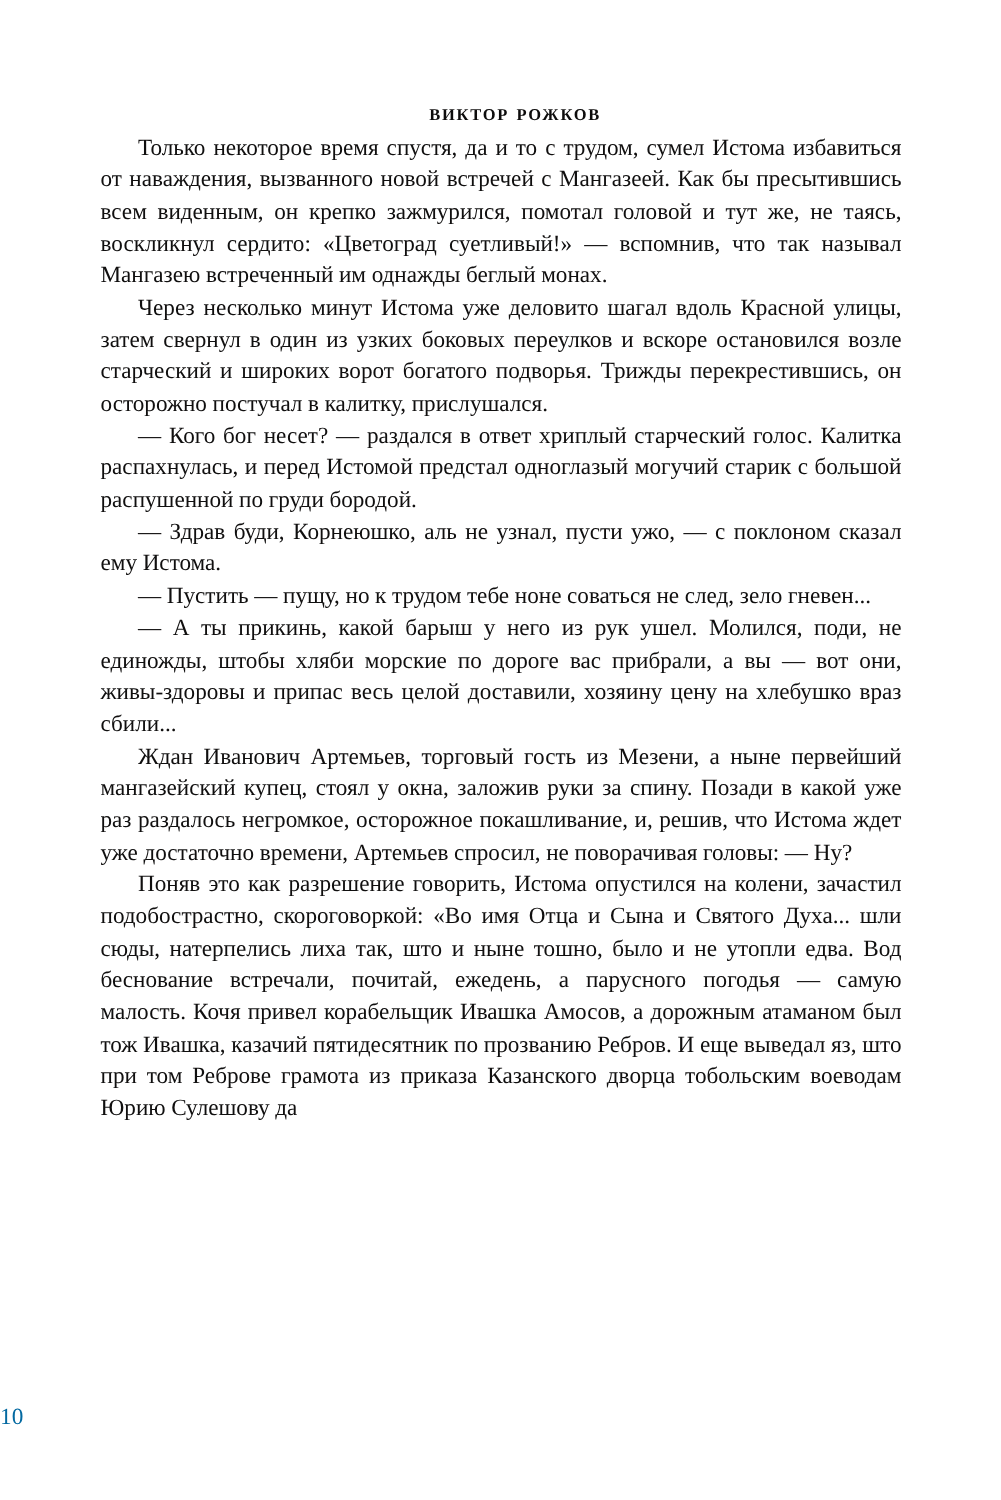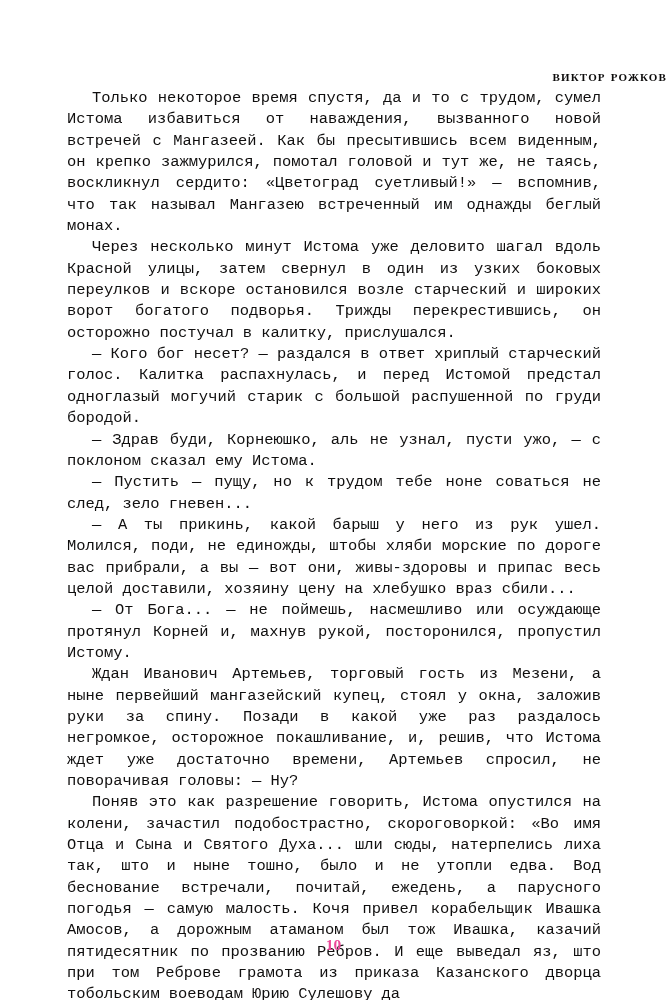--- a/index.html
+++ b/index.html
@@ -18,21 +18,21 @@
     color: #100f0f;
     -webkit-font-smoothing: antialiased;
   }
 
   
   .running-head {
     position: absolute;
     top: 49px;
     left: 0;
     width: 667px;
-    text-align: right;
+    text-align: center;
     font-family: "Liberation Serif", "DejaVu Serif", serif;
     font-weight: 700;
     font-size: 15.2px;
     letter-spacing: 1.15px;
     font-variant: small-caps;
     text-transform: lowercase;
     color: #0d0c0c;
     white-space: pre;
   }
   
@@ -51,55 +51,52 @@
     margin: 0;
     padding: 0;
     font-size: 15.45px;
     line-height: 21.35px;
     text-align: justify;
     text-justify: inter-word;
     text-indent: 25px;
     hyphens: manual;
     -webkit-hyphens: manual;
     word-spacing: -0.1px;
-    font-family: Liberation Mono, monospace;
   }
   p.para:last-child {
     text-align-last: left;
   }
 
   
   .folio {
     position: absolute;
     top: 936px;
     left: 0;
     width: 667px;
-    text-align: center;
     font-family: "Liberation Serif", "DejaVu Serif", serif;
-    font-weight: 700;
+    font-weight: 400;
     font-size: 15.5px;
-    color: #ec4899;
+    color: #0369a1;
   }
 </style>
 </head>
 <body>
 
 <div class="page">
 
   <div class="running-head">
     <span class="rh-text">Виктор Рожков</span>
   </div>
 
   <div class="text-column">
     <p class="para">Только некоторое время спустя, да и то с трудом, сумел Истома из­бавиться от наваждения, вызванного новой встречей с Мангазеей. Как бы пресытившись всем виденным, он крепко зажмурился, помотал голо­вой и тут же, не таясь, воскликнул сердито: «Цветоград суетливый!» — вспомнив, что так называл Мангазею встреченный им однажды беглый монах.</p>
     <p class="para">Через несколько минут Истома уже деловито шагал вдоль Красной улицы, затем свернул в один из узких боковых переулков и вскоре оста­новился возле старческий и широких ворот богатого подворья. Трижды перекрестившись, он осторожно постучал в калитку, прислушался.</p>
     <p class="para">— Кого бог несет? — раздался в ответ хриплый старческий голос. Ка­литка распахнулась, и перед Истомой предстал одноглазый могучий ста­рик с большой распушенной по груди бородой.</p>
     <p class="para">— Здрав буди, Корнеюшко, аль не узнал, пусти ужо, — с поклоном сказал ему Истома.</p>
     <p class="para">— Пустить — пущу, но к трудом тебе ноне соваться не след, зело гневен...</p>
     <p class="para">— А ты прикинь, какой барыш у него из рук ушел. Молился, поди, не единожды, штобы хляби морские по дороге вас прибрали, а вы — вот они, живы-здоровы и припас весь целой доставили, хозяину цену на хле­бушко враз сбили...</p>
-    <p class="para">— От Бога... — не поймешь, насмешливо или осуждающе протянул Корней и, махнув рукой, посторонился, пропустил Истому.</p>
     <p class="para">Ждан Иванович Артемьев, торговый гость из Мезени, а ныне пер­вейший мангазейский купец, стоял у окна, заложив руки за спину. По­зади в какой уже раз раздалось негромкое, осторожное покашливание, и, решив, что Истома ждет уже достаточно времени, Артемьев спросил, не поворачивая головы: — Ну?</p>
     <p class="para">Поняв это как разрешение говорить, Истома опустился на колени, зачастил подобострастно, скороговоркой: «Во имя Отца и Сына и Свя­того Духа... шли сюды, натерпелись лиха так, што и ныне тошно, было и не утопли едва. Вод беснование встречали, почитай, ежедень, а парус­ного погодья — самую малость. Кочя привел корабельщик Ивашка Амо­сов, а дорожным атаманом был тож Ивашка, казачий пятидесятник по прозванию Ребров. И еще выведал яз, што при том Реброве грамота из приказа Казанского дворца тобольским воеводам Юрию Сулешову да</p>
   </div>
 
   <div class="folio">10</div>
 
 </div>
 
 </body></html>

